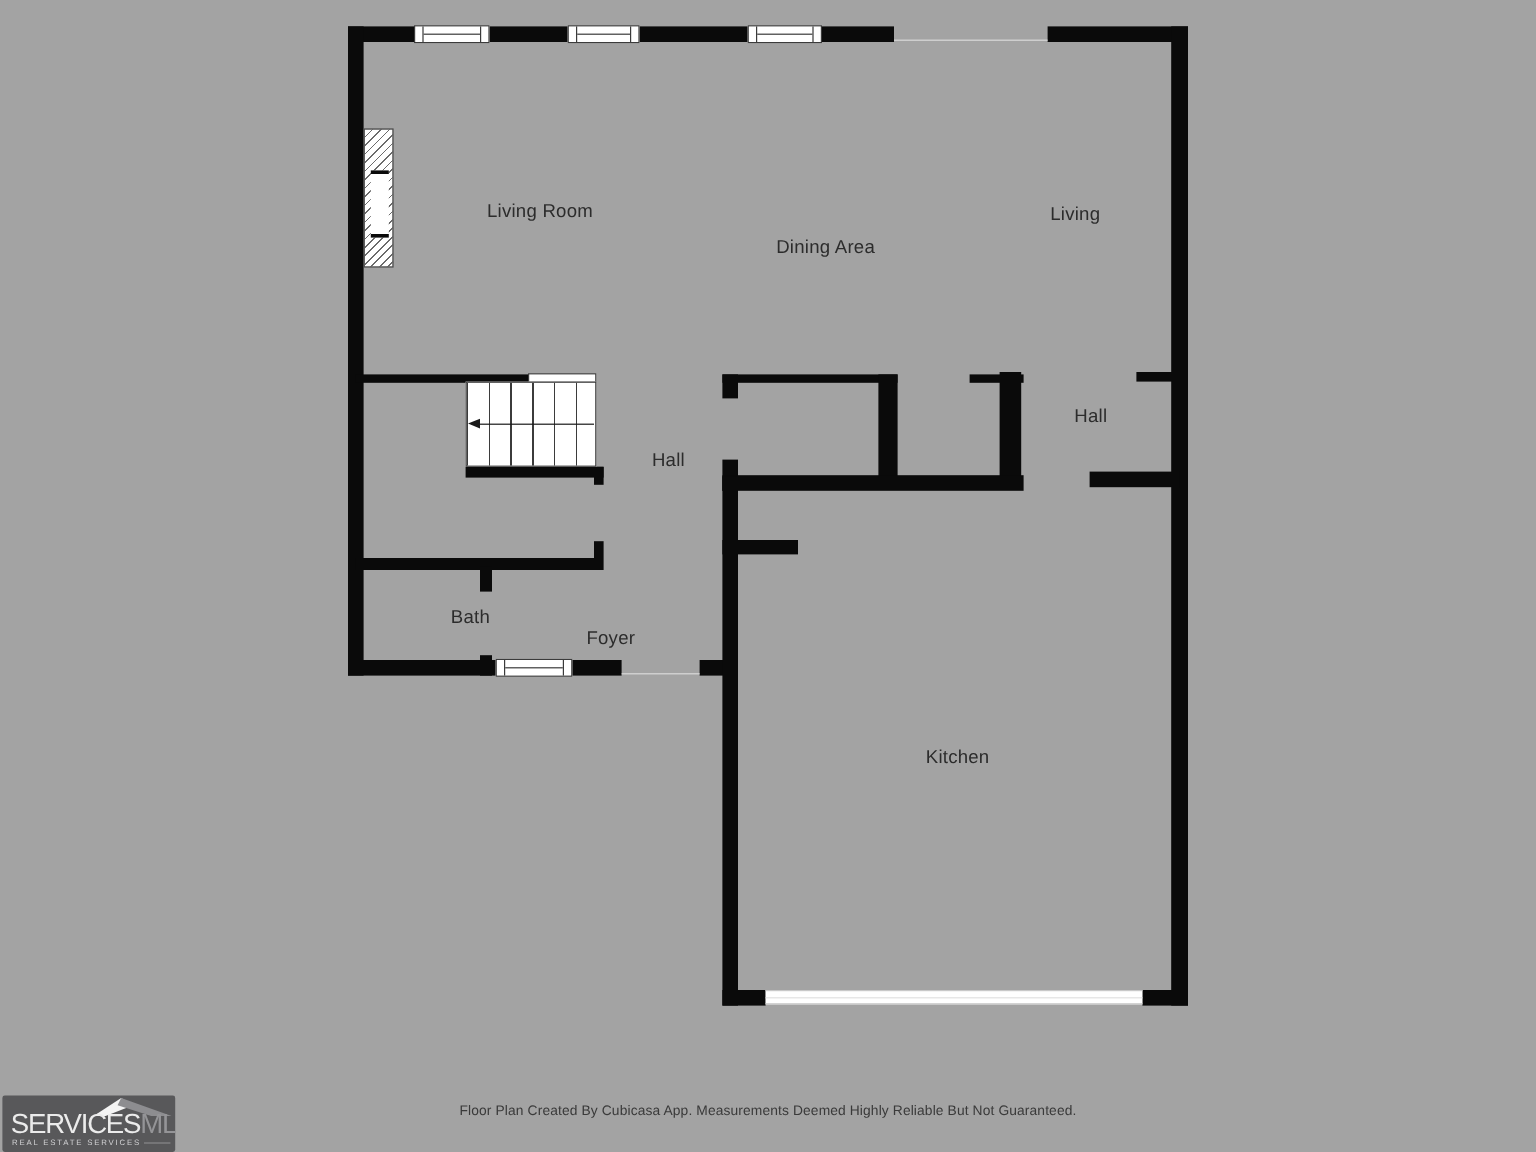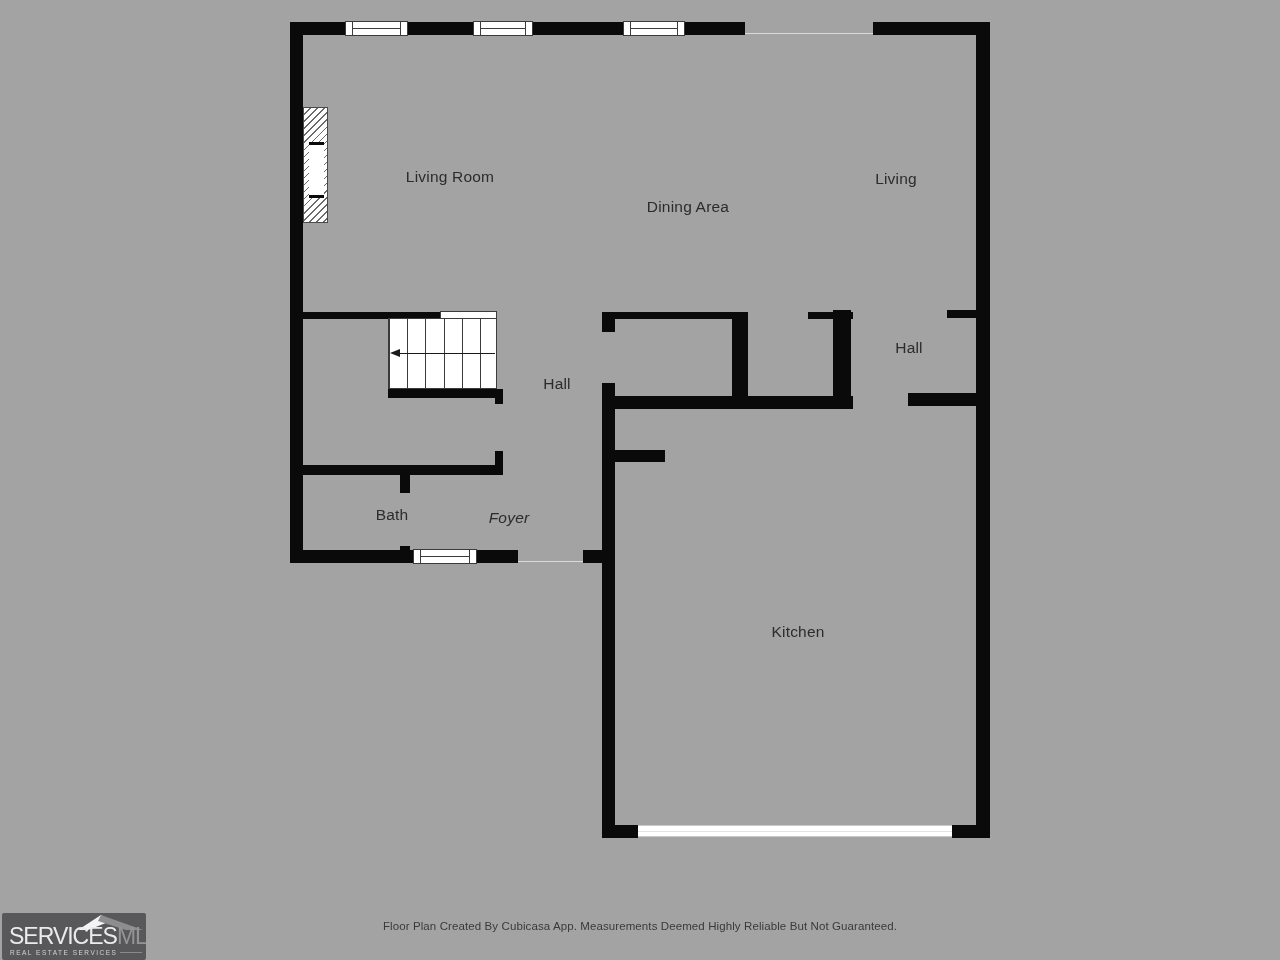--- a/index.html
+++ b/index.html
@@ -105,21 +105,21 @@
     <div class="fireplace">
       <div class="firebox"></div>
     </div>
 
     <span class="room-label" style="left:450px;top:177px;">Living Room</span>
     <span class="room-label" style="left:688px;top:185px;margin-top:22px;">Dining Area</span>
     <span class="room-label" style="left:896px;top:179px;">Living</span>
     <span class="room-label" style="left:909px;top:348px;">Hall</span>
     <span class="room-label" style="left:557px;top:384px;">Hall</span>
     <span class="room-label" style="left:352px;top:515px;margin-left:40px;">Bath</span>
-    <span class="room-label" style="left:509px;top:518px;font-style:italic;">Foyer</span>
+    <span class="room-label" style="left:509px;top:533px;">Foyer</span>
     <span class="room-label" style="left:798px;top:632px;">Kitchen</span>
   </div>
 
   <div class="footer-note">Floor Plan Created By Cubicasa App. Measurements Deemed Highly Reliable But Not Guaranteed.</div>
 
   <div class="logo">
     <svg class="roof" width="66" height="16" viewBox="0 0 66 16">
       <polygon points="0,15 23,0 33,6 10,15" fill="#f4f4f4"></polygon>
       <polygon points="23,0 65,15 48,15 20,6" fill="#8d8d90"></polygon>
     </svg>

